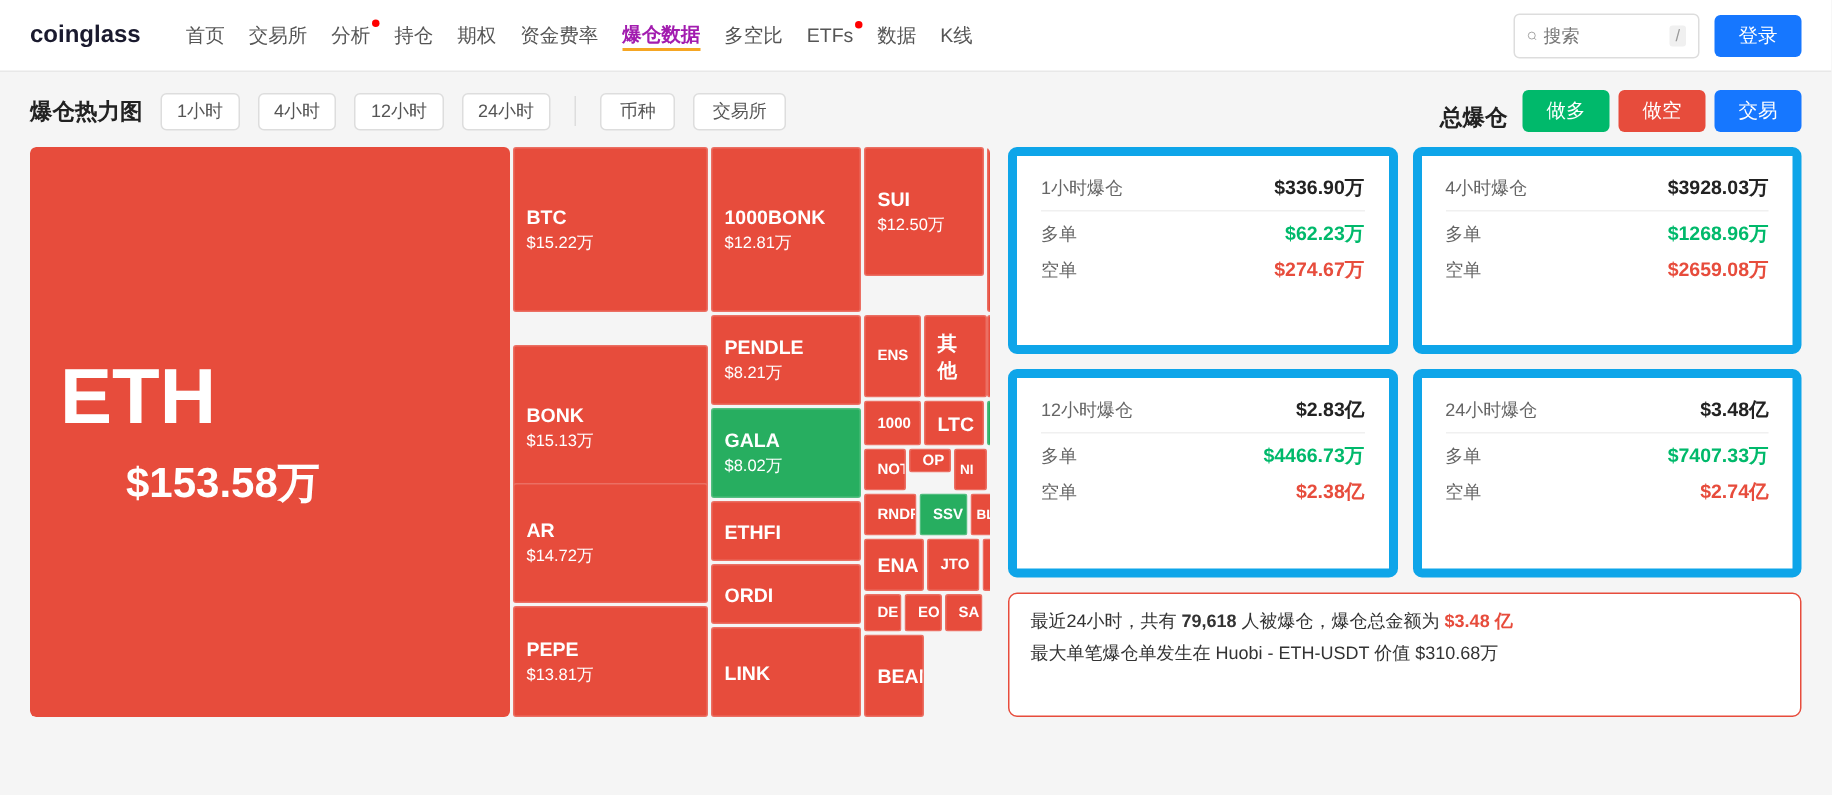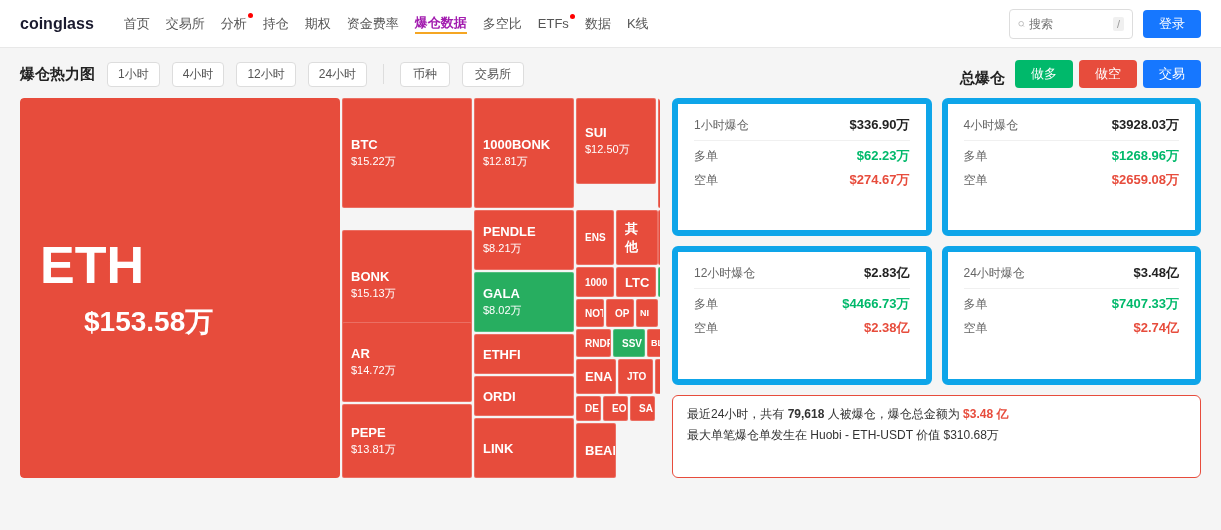--- a/index.html
+++ b/index.html
@@ -177,21 +177,21 @@
           <div class="block" style="left: 274px; top: 169px; width: 40px; height: 30px;">
             <span class="b-name">LTC</span>
           </div>
           <div class="block green" style="left: 316px; top: 169px; width: 40px; height: 30px;"></div>
           <div class="block" style="left: 132px; top: 236px; width: 100px; height: 40px;">
             <span class="b-name">ETHFI</span>
           </div>
           <div class="block small" style="left: 234px; top: 201px; width: 28px; height: 28px;">
             <span class="b-name">NOT</span>
           </div>
-          <div class="block small" style="left: 264px; top: 201px; width: 28px; height: 28px;">
+          <div class="block small" style="left: 264px; top: 201px; width: 28px; height: 16px;">
             <span class="b-name">OP</span>
           </div>
           <div class="block small tiny" style="left: 294px; top: 201px; width: 22px; height: 28px;">
             <span class="b-name">NI</span>
           </div>
           <div class="block small" style="left: 234px; top: 231px; width: 35px; height: 28px;">
             <span class="b-name">RNDR</span>
           </div>
           <div class="block green small" style="left: 271px; top: 231px; width: 32px; height: 28px;">
             <span class="b-name">SSV</span>

